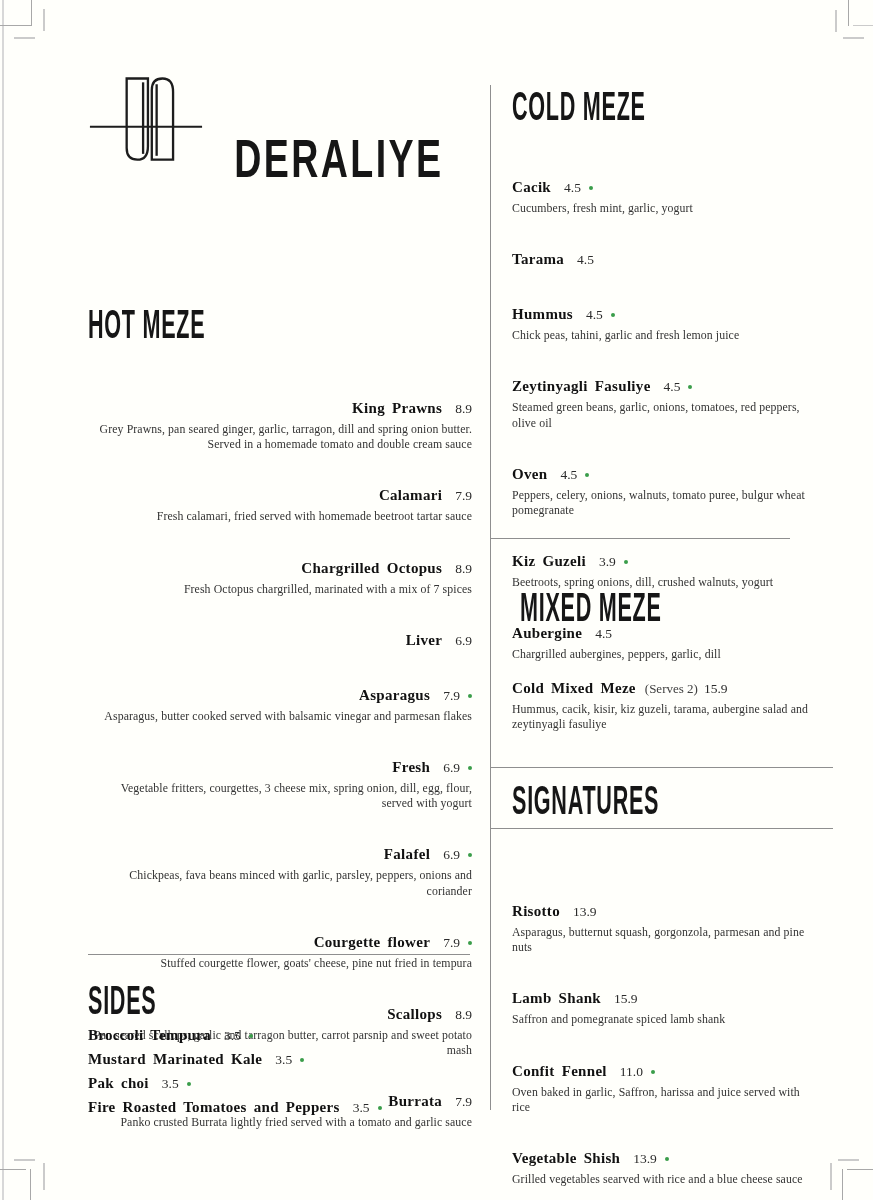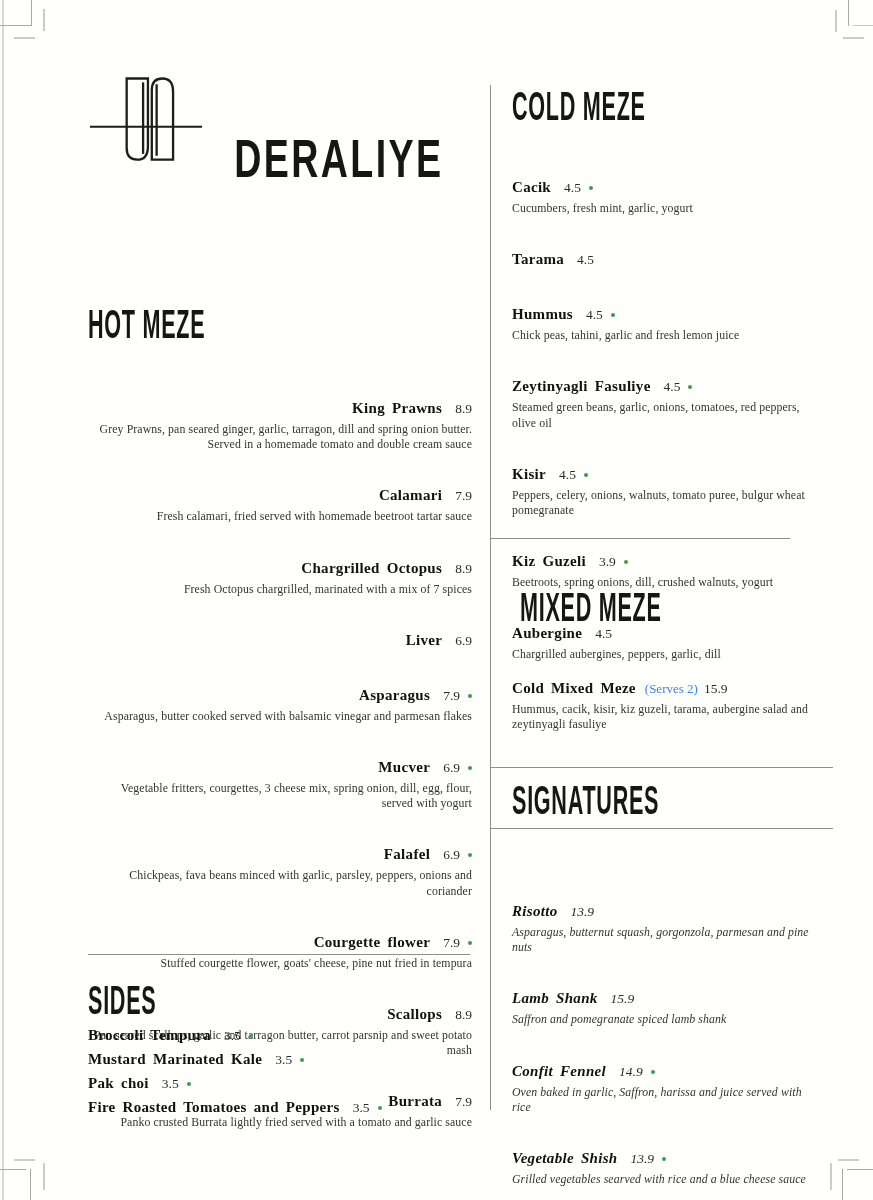--- a/index.html
+++ b/index.html
@@ -53,33 +53,33 @@
     font-size:30px; letter-spacing:1px; color:#161616;
     transform:scale(0.72,1.35); transform-origin:left top; white-space:nowrap;
   }
 
   
   .col { position:absolute; }
   .c-hotmeze   { left:88px;  top:365px;  width:384px;text-align:right; }
   .c-sides     { left:88px;  top:1026px; width:384px; }
   .c-coldmeze  { left:512px; top:144px;  width:302px; }
   .c-mixedmeze { left:512px; top:645px;  width:302px; }
-  .c-signatures{ left:512px; top:868px;  width:302px;font-style:italic; }
+  .c-signatures{ left:512px; top:868px;  width:302px; }
   .t-hotmeze   { left:88px;  top:302px; }
   .t-sides     { left:88px;  top:978px; }
   .t-coldmeze  { left:512px; top:84px; }
   .t-mixedmeze { left:512px; top:585px;margin-left:8px; }
   .t-signatures{ left:512px; top:778px; }
 
   .item { margin-bottom:11px; }
   .side-item { margin-bottom:6px; line-height:17px; }
   .ihead { line-height:22px;margin-top:32px; }
   .nm { font-size:15px; font-weight:700; letter-spacing:0.3px; word-spacing:3px; color:#111; }
   .pr { font-size:13.5px; margin-left:13px; color:#2b2b2b; }
-  .note { font-size:13px; margin-left:9px; color:#3b82f6;text-align:right; }
+  .note { font-size:13px; margin-left:9px; color:#404040;text-align:right; }
   .dot { display:inline-block; width:4px; height:4px; border-radius:50%; background:#3a9d4a; margin-left:8px; vertical-align:2px; }
   .ds { font-size:11.8px; line-height:15.2px; color:#333; margin-top:2px; letter-spacing:0.1px; }
 </style>
 </head>
 <body>
 
 <div class="page">
 
   <div class="edge-left"></div>
 
@@ -144,21 +144,21 @@
       <div class="ds">Fresh Octopus chargrilled, marinated with a mix of 7 spices</div>
     </div>
     <div class="item">
       <div class="ihead"><span class="nm">Liver</span><span class="pr">6.9</span></div>
     </div>
     <div class="item">
       <div class="ihead"><span class="nm">Asparagus</span><span class="pr">7.9</span><span class="dot"></span></div>
       <div class="ds">Asparagus, butter cooked served with balsamic vinegar and parmesan flakes</div>
     </div>
     <div class="item">
-      <div class="ihead"><span class="nm">Mucver</span><span class="pr">6.9</span><span class="dot"></span></div>
+      <div class="ihead"><span class="nm">Fresh</span><span class="pr">6.9</span><span class="dot"></span></div>
       <div class="ds">Vegetable fritters, courgettes, 3 cheese mix, spring onion, dill, egg, flour, served with yogurt</div>
     </div>
     <div class="item">
       <div class="ihead"><span class="nm">Falafel</span><span class="pr">6.9</span><span class="dot"></span></div>
       <div class="ds">Chickpeas, fava beans minced with garlic, parsley, peppers, onions and coriander</div>
     </div>
     <div class="item">
       <div class="ihead"><span class="nm">Courgette flower</span><span class="pr">7.9</span><span class="dot"></span></div>
       <div class="ds">Stuffed courgette flower, goats' cheese, pine nut fried in tempura</div>
     </div>
@@ -195,21 +195,21 @@
     </div>
     <div class="item">
       <div class="ihead"><span class="nm">Hummus</span><span class="pr">4.5</span><span class="dot"></span></div>
       <div class="ds">Chick peas, tahini, garlic and fresh lemon juice</div>
     </div>
     <div class="item">
       <div class="ihead"><span class="nm">Zeytinyagli Fasuliye</span><span class="pr">4.5</span><span class="dot"></span></div>
       <div class="ds">Steamed green beans, garlic, onions, tomatoes, red peppers, olive oil</div>
     </div>
     <div class="item">
-      <div class="ihead"><span class="nm">Kisir</span><span class="pr">4.5</span><span class="dot"></span></div>
+      <div class="ihead"><span class="nm">Oven</span><span class="pr">4.5</span><span class="dot"></span></div>
       <div class="ds">Peppers, celery, onions, walnuts, tomato puree, bulgur wheat pomegranate</div>
     </div>
     <div class="item">
       <div class="ihead"><span class="nm">Kiz Guzeli</span><span class="pr">3.9</span><span class="dot"></span></div>
       <div class="ds">Beetroots, spring onions, dill, crushed walnuts, yogurt</div>
     </div>
     <div class="item">
       <div class="ihead"><span class="nm">Aubergine</span><span class="pr">4.5</span></div>
       <div class="ds">Chargrilled aubergines, peppers, garlic, dill</div>
     </div>
@@ -231,21 +231,21 @@
   <div class="col c-signatures">
     <div class="item">
       <div class="ihead"><span class="nm">Risotto</span><span class="pr">13.9</span></div>
       <div class="ds">Asparagus, butternut squash, gorgonzola, parmesan and pine nuts</div>
     </div>
     <div class="item">
       <div class="ihead"><span class="nm">Lamb Shank</span><span class="pr">15.9</span></div>
       <div class="ds">Saffron and pomegranate spiced lamb shank</div>
     </div>
     <div class="item">
-      <div class="ihead"><span class="nm">Confit Fennel</span><span class="pr">14.9</span><span class="dot"></span></div>
+      <div class="ihead"><span class="nm">Confit Fennel</span><span class="pr">11.0</span><span class="dot"></span></div>
       <div class="ds">Oven baked in garlic, Saffron, harissa and juice served with rice</div>
     </div>
     <div class="item">
       <div class="ihead"><span class="nm">Vegetable Shish</span><span class="pr">13.9</span><span class="dot"></span></div>
       <div class="ds">Grilled vegetables searved with rice and a blue cheese sauce</div>
     </div>
   </div>
 
 </div>
 

